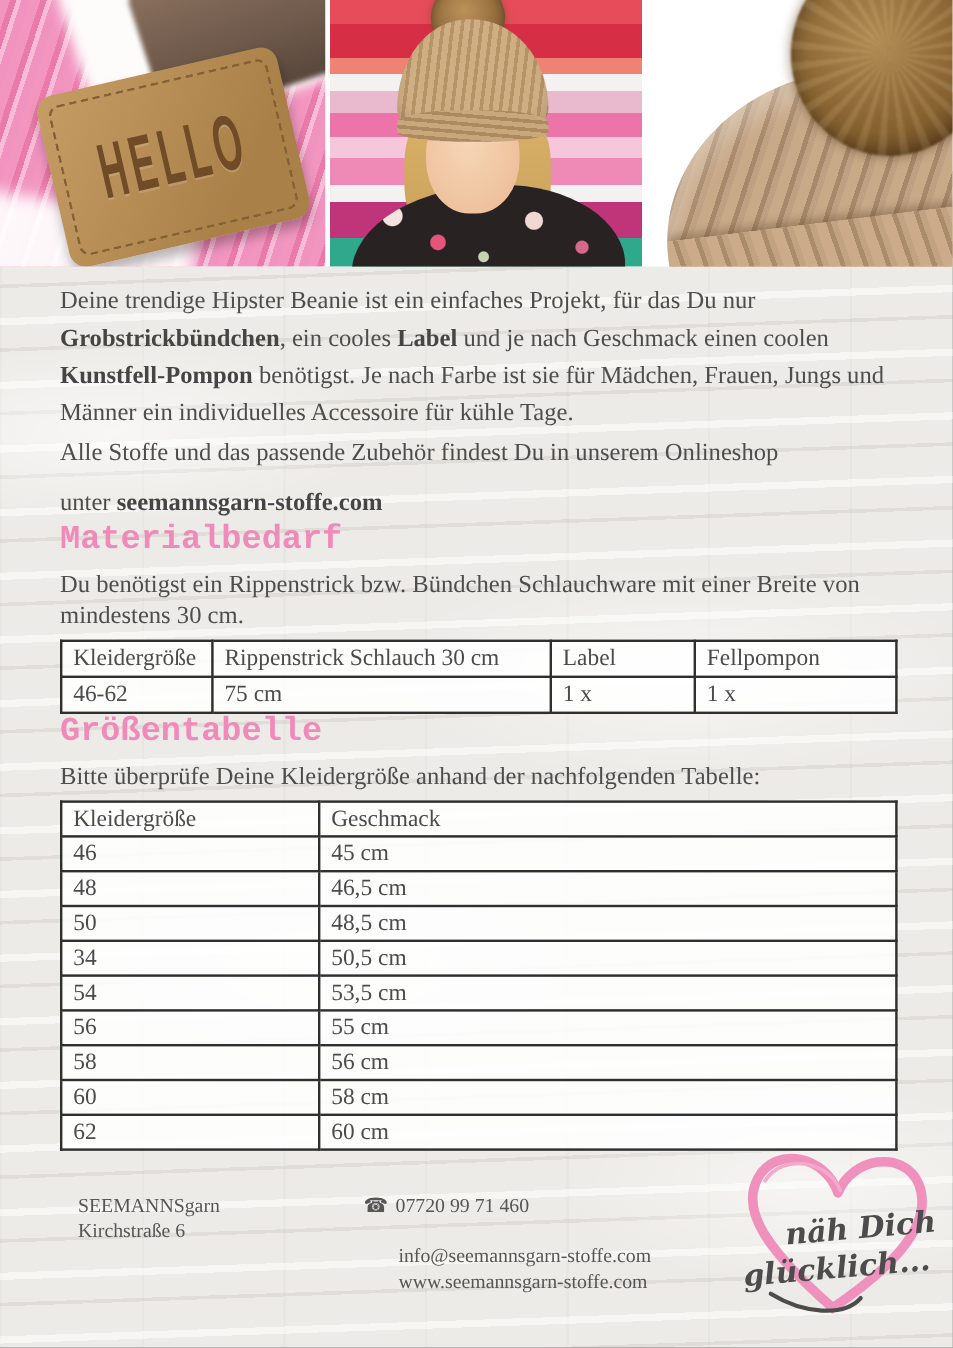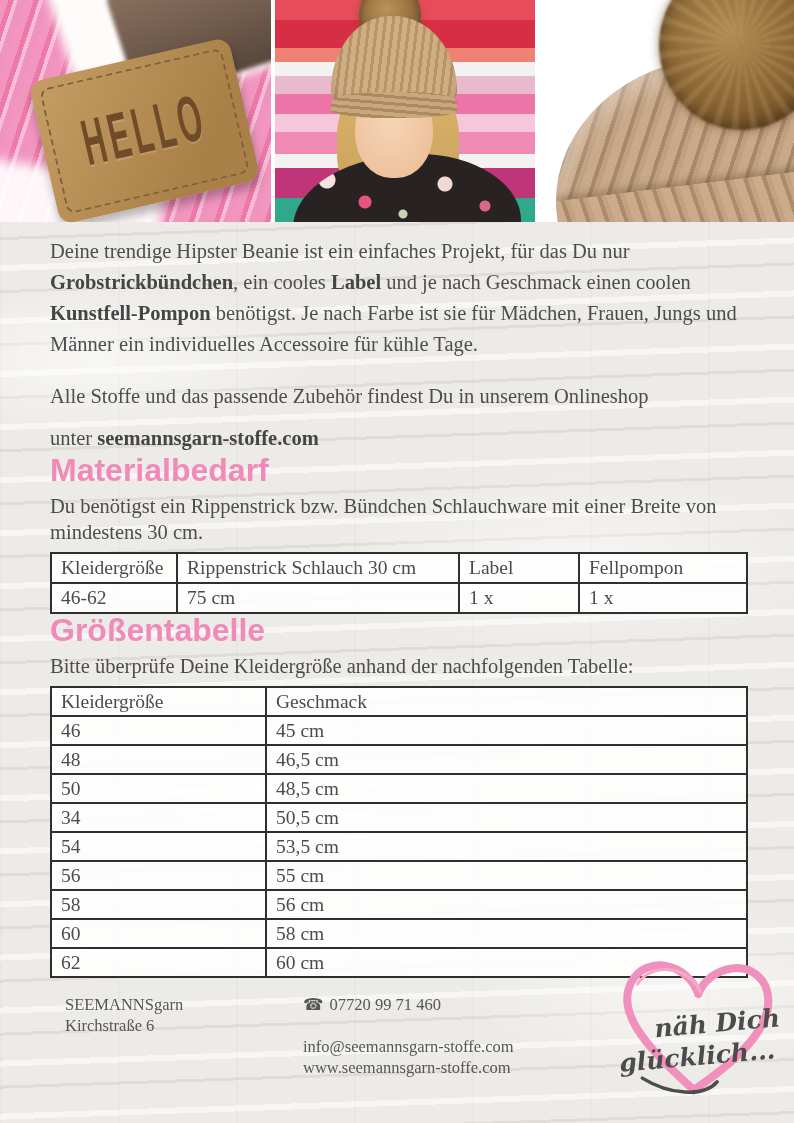--- a/index.html
+++ b/index.html
@@ -65,44 +65,44 @@
     box-shadow:0 -4px 8px rgba(90,66,40,.4);}
   .p3-pompom{position:absolute;right:-30px;top:-40px;width:165px;height:170px;border-radius:50%;
     background:radial-gradient(circle at 42% 42%,#b18a52,#84602f 58%,#5d3c1d 85%);
     box-shadow:0 0 10px rgba(93,60,29,.6), inset 0 0 16px rgba(0,0,0,.4);filter:blur(1px);}
   .p3-pompom::after{content:"";position:absolute;inset:0;border-radius:50%;
     background:repeating-conic-gradient(rgba(255,230,180,.25) 0 5deg,transparent 5deg 13deg);opacity:.5;}
   
   .content{position:absolute;left:50px;top:236px;width:700px;}
   .para{font-size:20.5px;line-height:31px;margin:0 0 0 0;}
   .para b{color:#454545;}
-  .shop-para{margin-top:21px;font-size:20.5px;line-height:31px;}
+  .shop-para{margin-top:2px;font-size:20.5px;line-height:31px;}
   .shop-line2{margin-top:11px;}
   .link-bold{font-weight:700;color:#454545;text-decoration:none;}
-  h2.pink{font-family:Liberation Sans, sans-serif;font-weight:700;color:#f08ab9;font-size:32px;margin:0;line-height:32px;}
+  h2.pink{font-family:Liberation Mono, monospace;font-weight:700;color:#f08ab9;font-size:28px;margin:0;line-height:32px;}
   .h-material{margin-top:22px;}
   .h-sizes{margin-top:28px;}
   .section-desc{font-size:20.5px;line-height:26px;margin-top:7px;}
   table{border-collapse:collapse;margin-top:7px;table-layout:fixed;}
   table, td, th{border:2px solid #2f2f2f;}
   td, th{background:rgba(255,255,255,.88);font-weight:400;text-align:left;
     font-size:19.5px;color:#4b4b4b;padding:1px 9px;height:26px;white-space:nowrap;overflow:hidden;}
   .material-table{width:696px;}
   .material-table col:nth-child(1){width:126px;}
   .material-table col:nth-child(2){width:282px;}
   .material-table col:nth-child(3){width:120px;}
   .material-table col:nth-child(4){width:168px;}
   .size-table{width:696px;}
   .size-table col:nth-child(1){width:215px;}
   .size-table col:nth-child(2){width:481px;}
   .size-table td,.size-table th{height:25px;}
   
   .footer-address{position:absolute;left:65px;top:994px;font-size:16.5px;line-height:21px;color:#565656;}
   .footer-contact{position:absolute;left:303px;top:994px;font-size:16.5px;line-height:21px;color:#565656;}
-  .footer-contact .web-block{margin-top:21px;}
+  .footer-contact .web-block{margin-top:21px;margin-left:29px;}
   .footer-contact a{color:#565656;text-decoration:none;}
   .phone-icon{margin-right:6px;}
   .logo{position:absolute;right:6px;top:950px;width:182px;height:160px;transform:rotate(2deg);}
   .logo svg{position:absolute;left:0;top:0;}
   .slogan1,.slogan2{position:absolute;font-family:"DejaVu Serif",serif;font-style:italic;font-weight:700;color:#4c4c4c;transform:rotate(-7deg);}
   .slogan1{left:48px;top:58px;font-size:25px;}
   .slogan2{left:14px;top:92px;font-size:25px;}
 </style>
 </head>
 <body>

